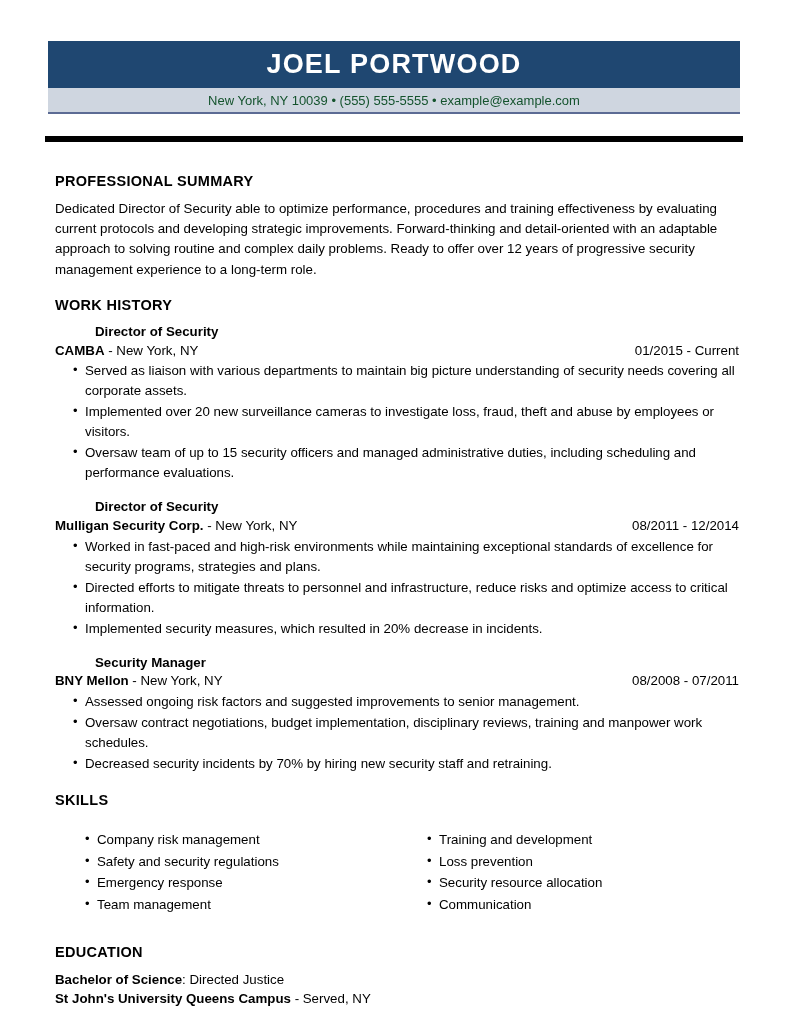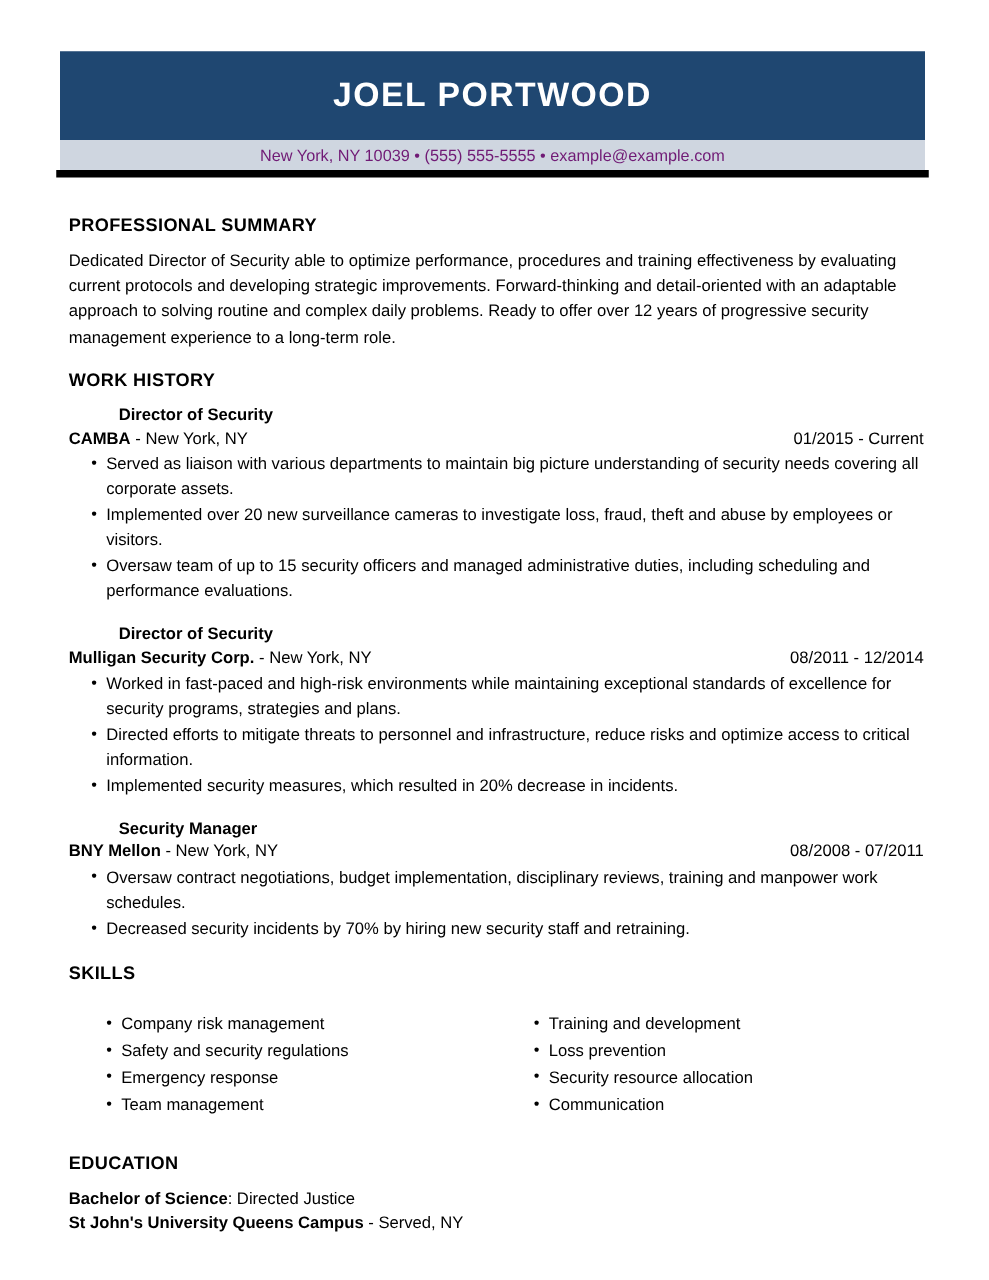--- a/index.html
+++ b/index.html
@@ -26,21 +26,21 @@
 
   
   .header-wrap {
     position: absolute;
     left: 48px;
     top: 41px;
     width: 692px;
   }
   .name-bar {
     background: #1F4771;
-    height: 71px;
+    height: 47px;
     display: flex;
     align-items: center;
     justify-content: center;
   }
   .name-bar .name {
     color: #ffffff;
     font-size: 27px;
     font-weight: bold;
     letter-spacing: 1.2px;
     line-height: 1;
@@ -49,21 +49,21 @@
   }
   .contact-bar {
     background: #CFD6E0;
     height: 26px;
     display: flex;
     align-items: center;
     justify-content: center;
     border-bottom: 2px solid #5C6B94;
   }
   .contact-bar .contact {
-    color: #701a75;
+    color: #14532d;
     font-size: 13px;
     line-height: 1;
     white-space: nowrap;
   }
   .rule-thick {
     position: absolute;
     left: 45px;
     top: 136px;
     width: 698px;
     height: 6px;
@@ -245,20 +245,21 @@
       <div class="job">
         <div class="job-title">Security Manager</div>
         <div class="job-line">
           <div class="job-company">
             <b>BNY Mellon</b>
             <span class="loc">- New York, NY</span>
           </div>
           <div class="job-dates">08/2008 - 07/2011</div>
         </div>
         <ul class="bullets">
+          <li>Assessed ongoing risk factors and suggested improvements to senior management.</li>
           <li>Oversaw contract negotiations, budget implementation, disciplinary reviews, training and manpower work schedules.</li>
           <li>Decreased security incidents by 70% by hiring new security staff and retraining.</li>
         </ul>
       </div>
     </div>
 
     <div class="spacer-section"></div>
 
     <div class="section">
       <div class="section-title">SKILLS</div>

